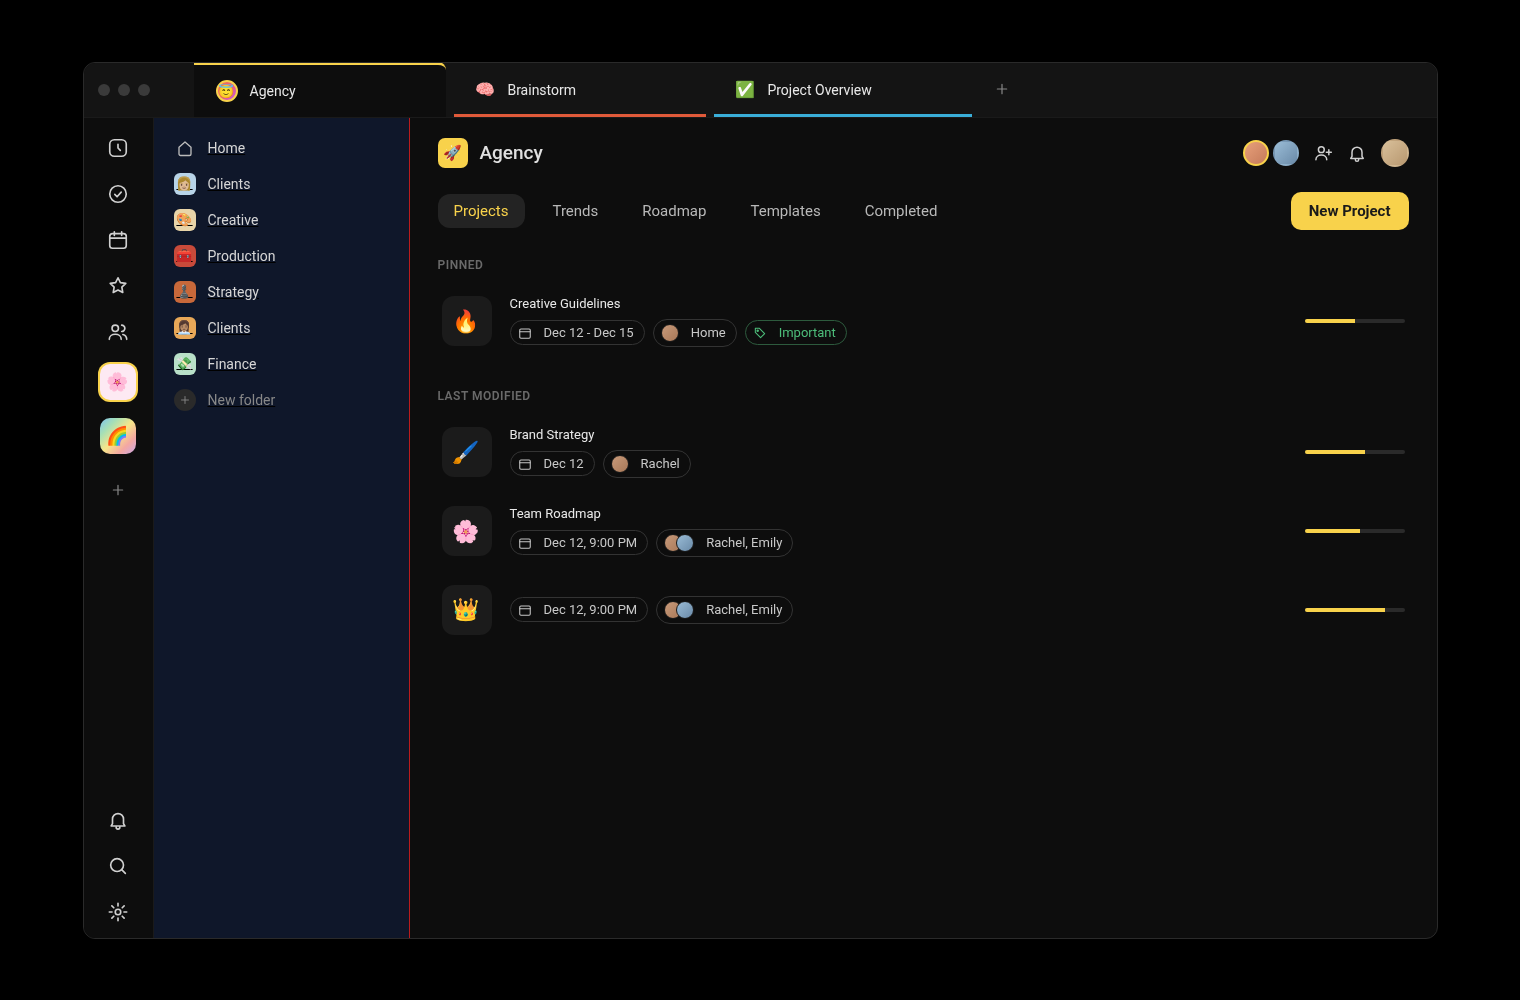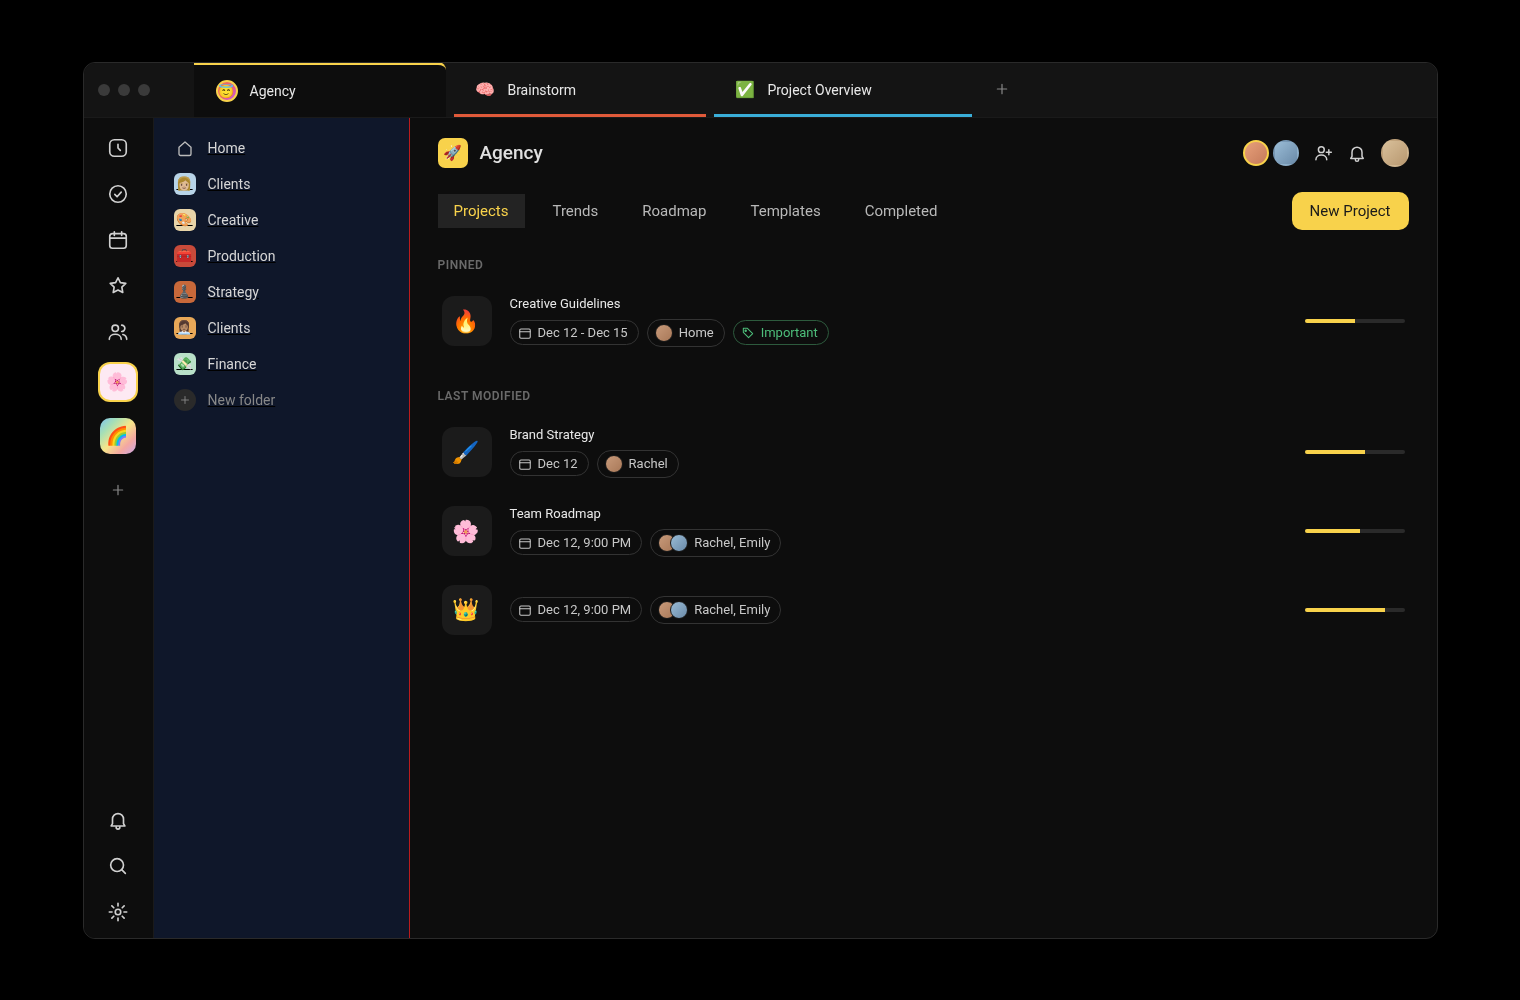--- a/index.html
+++ b/index.html
@@ -236,32 +236,32 @@
     .content-tabs {
       display: flex;
       gap: 12px;
       margin-top: 24px;
       align-items: center;
     }
     .ctab {
       padding: 8px 16px;
       color: #b8b8b8;
       font-size: 15px;
-      border-radius: 0;
+      border-radius: 12px;
       cursor: pointer;
     }
     .ctab.active {
       background: #232323;
       color: #f8d24b;
     }
     .new-project-btn {
       margin-left: auto;
       background: #f8d24b;
       color: #1a1a1a;
-      font-weight: 400;
+      font-weight: 700;
       font-size: 15px;
       padding: 10px 18px;
       border-radius: 10px;
       cursor: pointer;
     }
     .section-label {
       font-size: 12px;
       letter-spacing: 0.5px;
       color: #6a6a6a;
       font-weight: 600;
@@ -283,21 +283,21 @@
       justify-content: center;
       font-size: 22px;
       flex-shrink: 0;
     }
     .proj-body { flex: 1; }
     .proj-title { font-size: 13px; color: #e8e8e8; margin-bottom: 8px;}
     .proj-meta { display: flex; gap: 8px; align-items: center; }
     .chip {
       display: inline-flex;
       align-items: center;
-      gap: 6px;
+      gap: 12px;
       border: 1px solid #333;
       border-radius: 50px;
       padding: 4px 10px 4px 7px;
       font-size: 13px;
       color: #c8c8c8;
     }
     .chip.important { color: #4dbd7a; border-color:#2d5a3d; }
     .chip-avs { display:flex; }
     .chip-av {
       width: 18px;

